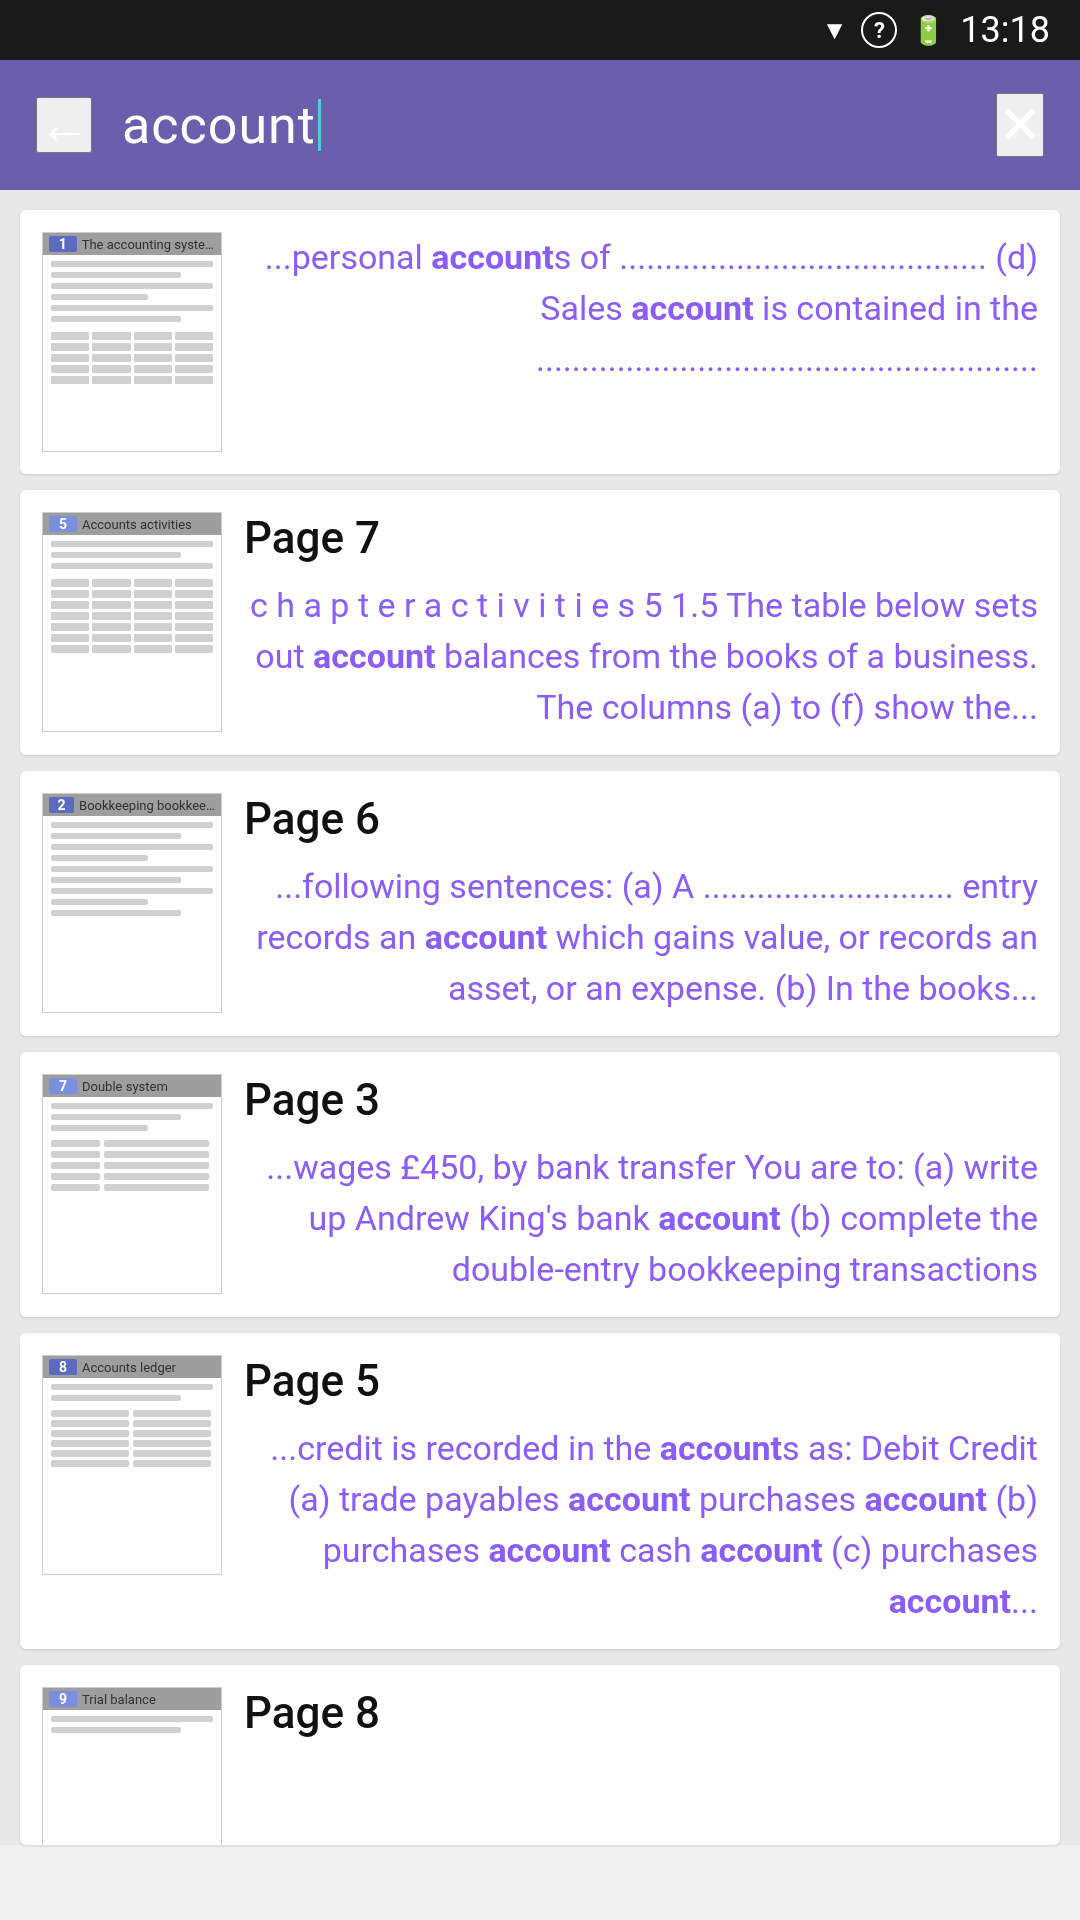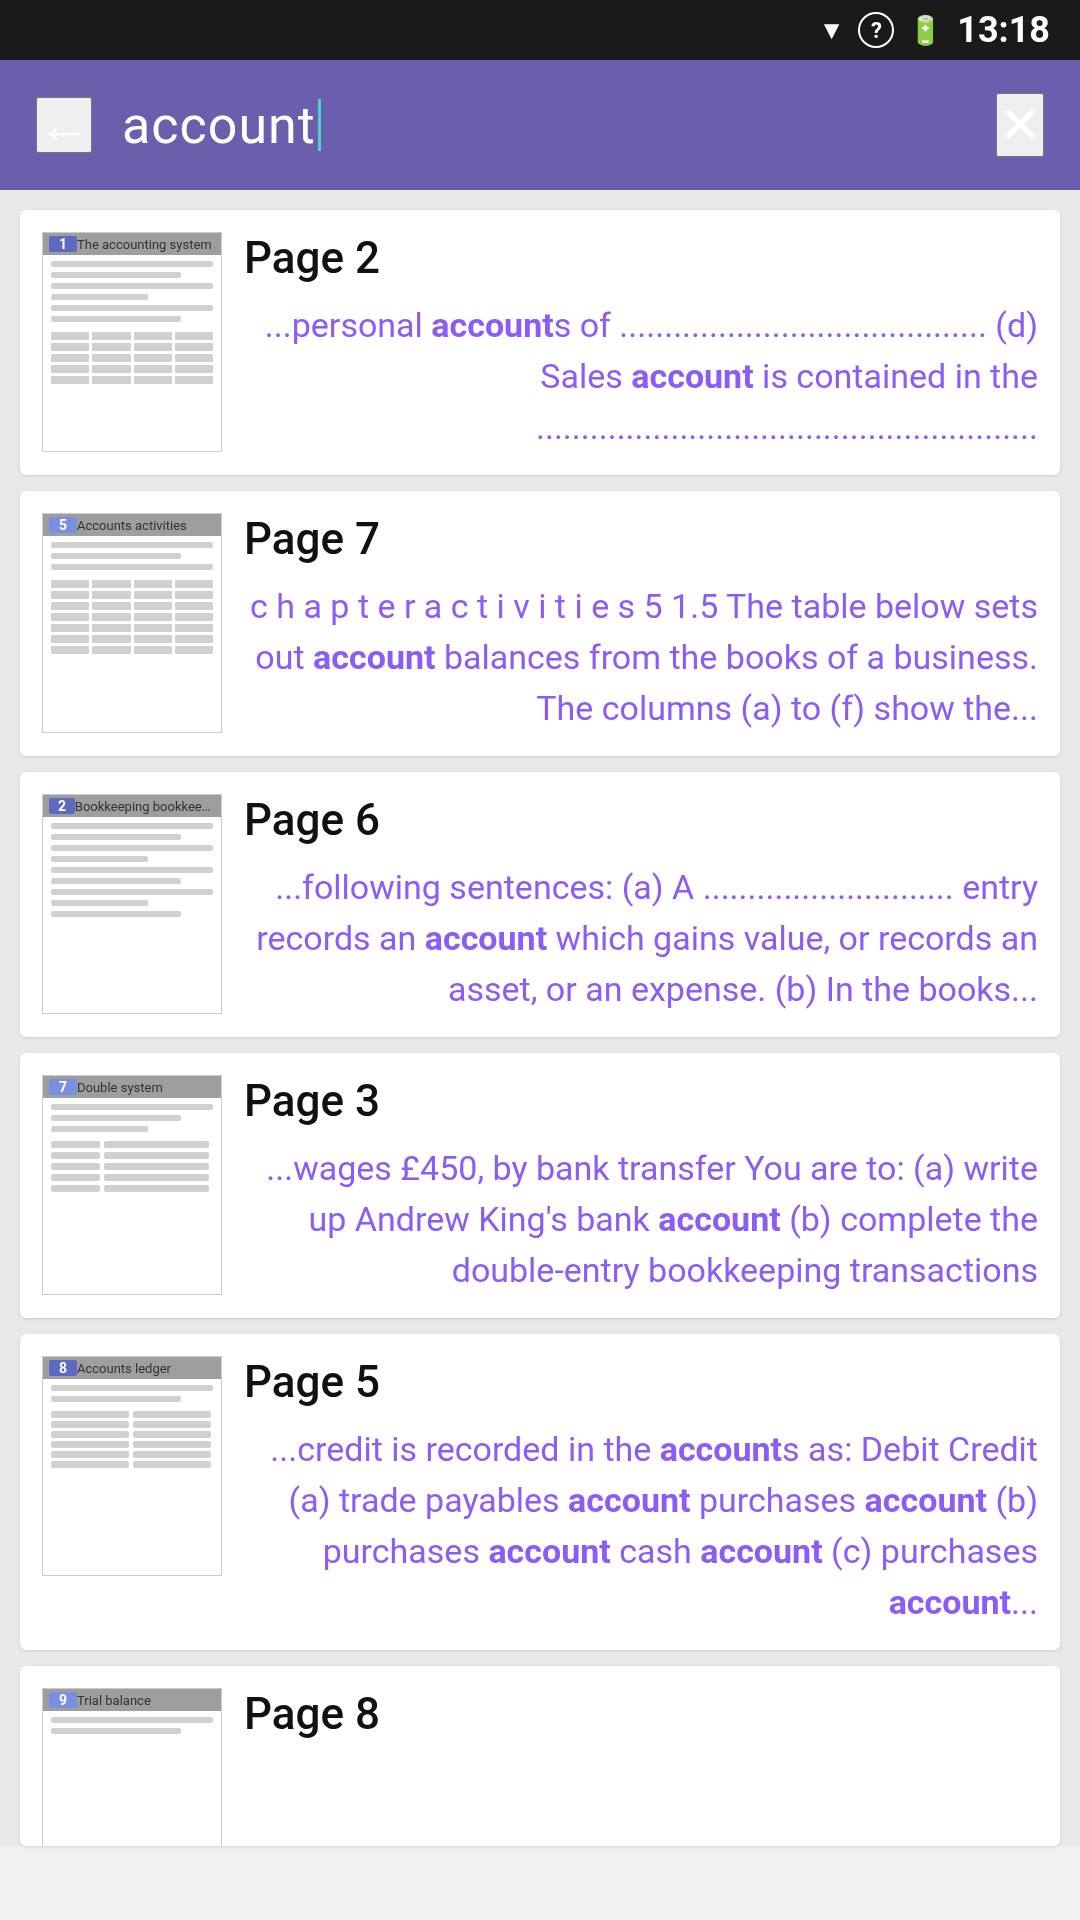--- a/index.html
+++ b/index.html
@@ -29,21 +29,21 @@
       align-items: center;
       gap: 14px;
     }
     .status-icon {
       color: white;
       font-size: 26px;
     }
     .status-time {
       color: white;
       font-size: 36px;
-      font-weight: bold;
+      font-weight: normal;
     }
 
     
     .search-bar {
       width: 100%;
       height: 130px;
       background: #6b5eac;
       display: flex;
       align-items: center;
       padding: 0 36px;
@@ -129,20 +129,21 @@
       width: 28px;
       height: 16px;
       display: flex;
       align-items: center;
       justify-content: center;
       border-radius: 2px;
     }
     .thumb-title {
       color: #333;
       font-size: 13px;
+      margin-left: 5px;
       white-space: nowrap;
       overflow: hidden;
       text-overflow: ellipsis;
     }
     .thumb-content {
       padding: 6px 8px;
       display: flex;
       flex-direction: column;
       gap: 5px;
     }
@@ -245,21 +246,20 @@
             <div class="thumb-cell"></div>
             <div class="thumb-cell"></div>
           <div class="thumb-cell"></div>
             <div class="thumb-cell"></div>
             <div class="thumb-cell"></div>
             <div class="thumb-cell"></div>
         </div>
       </div>
     </div>
     <div class="card-content">
-      <div class="page-title">Page 2</div>
       <div class="page-excerpt">
         ...personal <span class="highlight">account</span>s of ......................................... (d)
         Sales <span class="highlight">account</span> is contained in the
         ........................................................
       </div>
     </div>
   </div>
 
   <div class="result-card">
     <div class="page-thumbnail">

